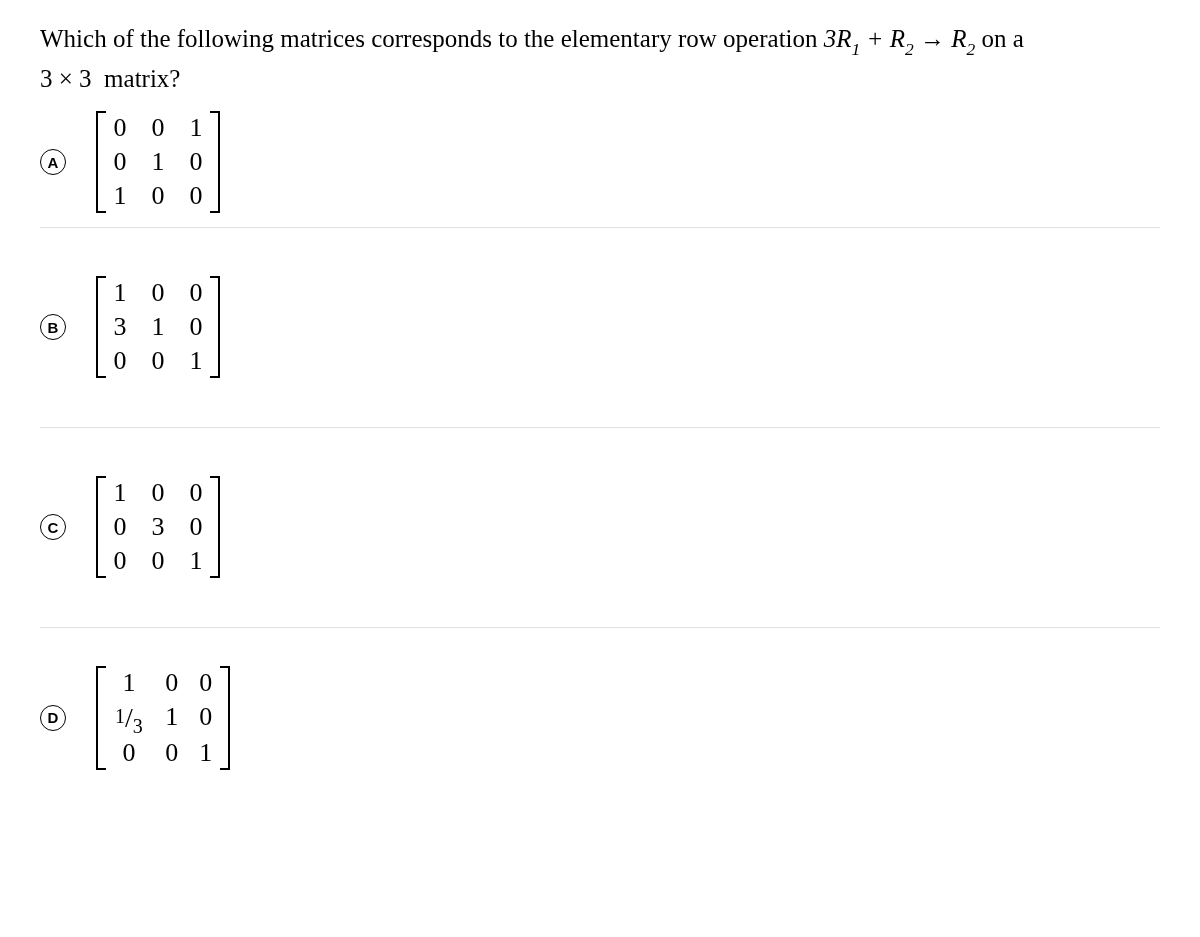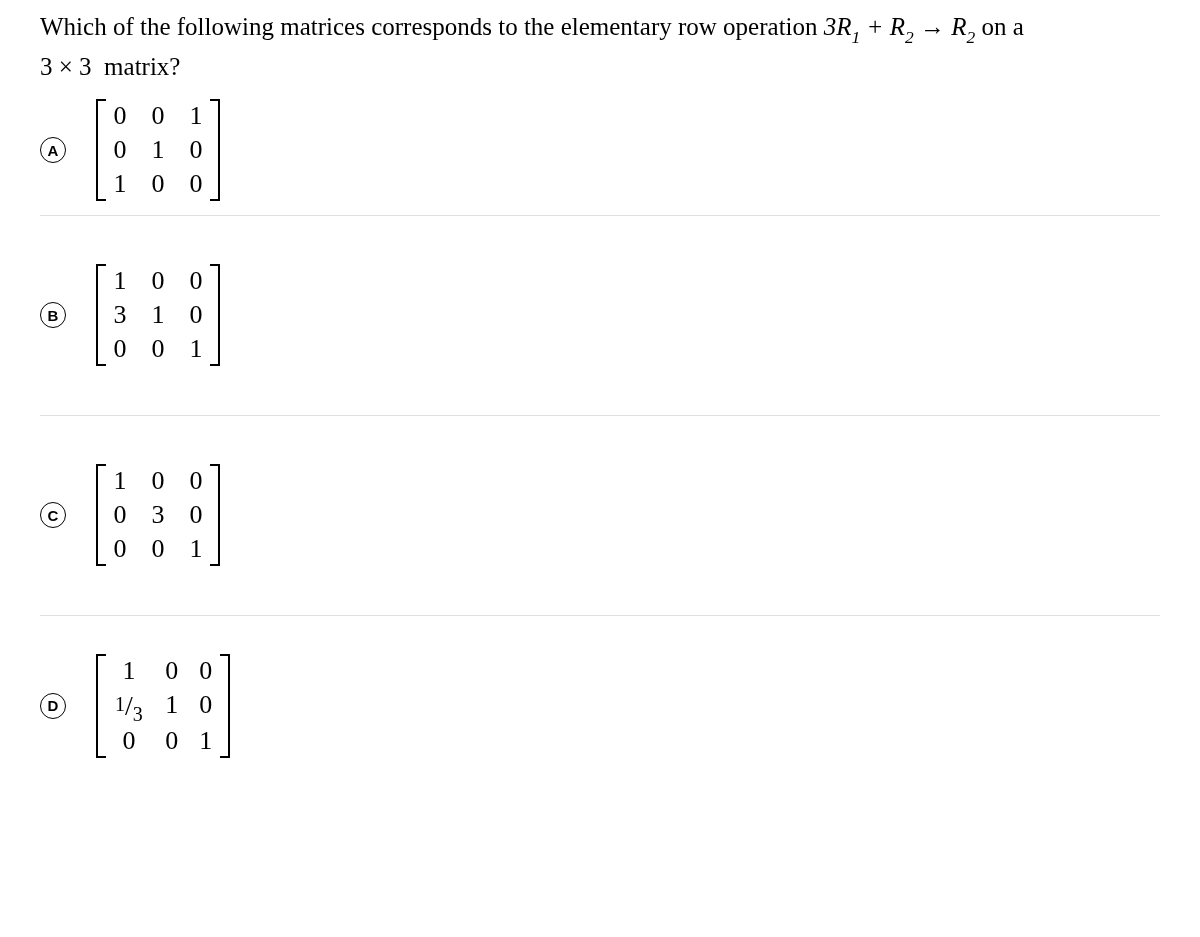--- a/index.html
+++ b/index.html
@@ -9,21 +9,21 @@
     }
     body {
       font-family: Georgia, 'Times New Roman', serif;
       font-size: 24px;
       color: #000;
       background: #fff;
       width: 1200px;
       padding: 0;
     }
     .question-container {
-      padding: 8px 40px 20px 40px;
+      padding: 20px 40px 20px 40px;
     }
     .question-text {
       font-size: 25px;
       line-height: 1.5;
       margin-bottom: 10px;
     }
     .math {
       font-style: italic;
       font-family: 'Times New Roman', serif;
     }

